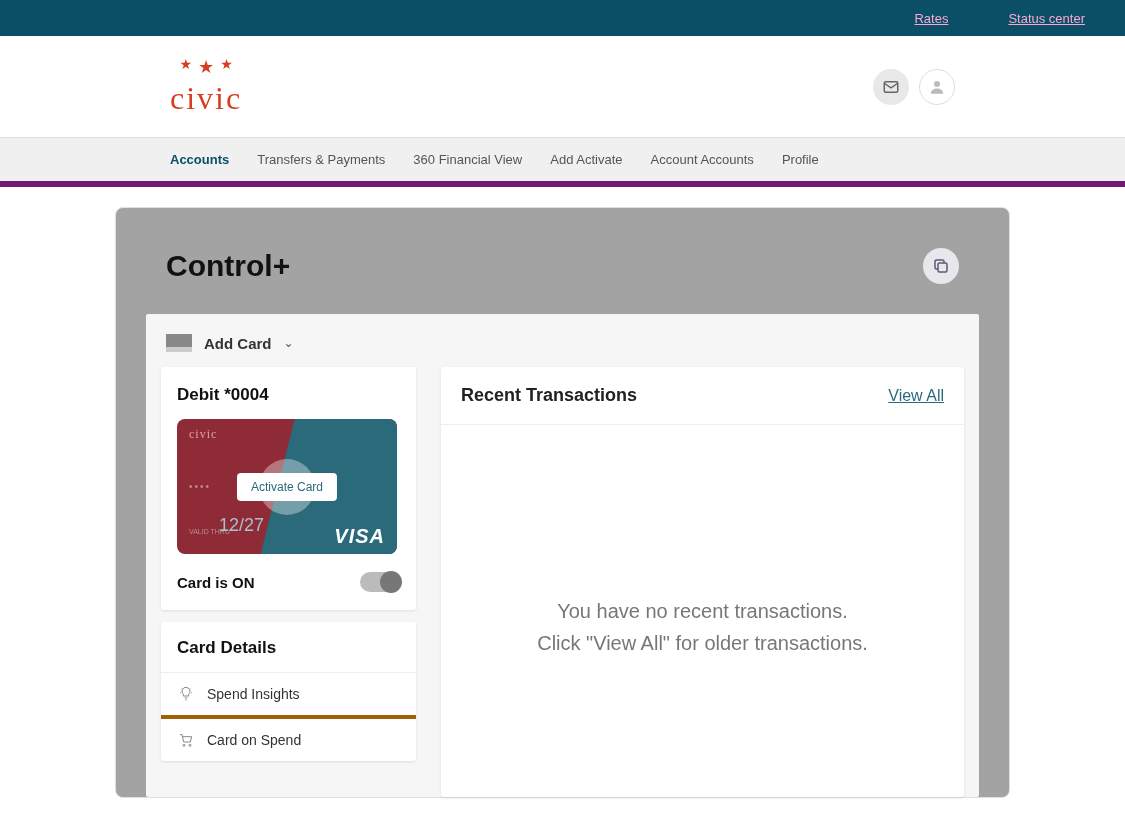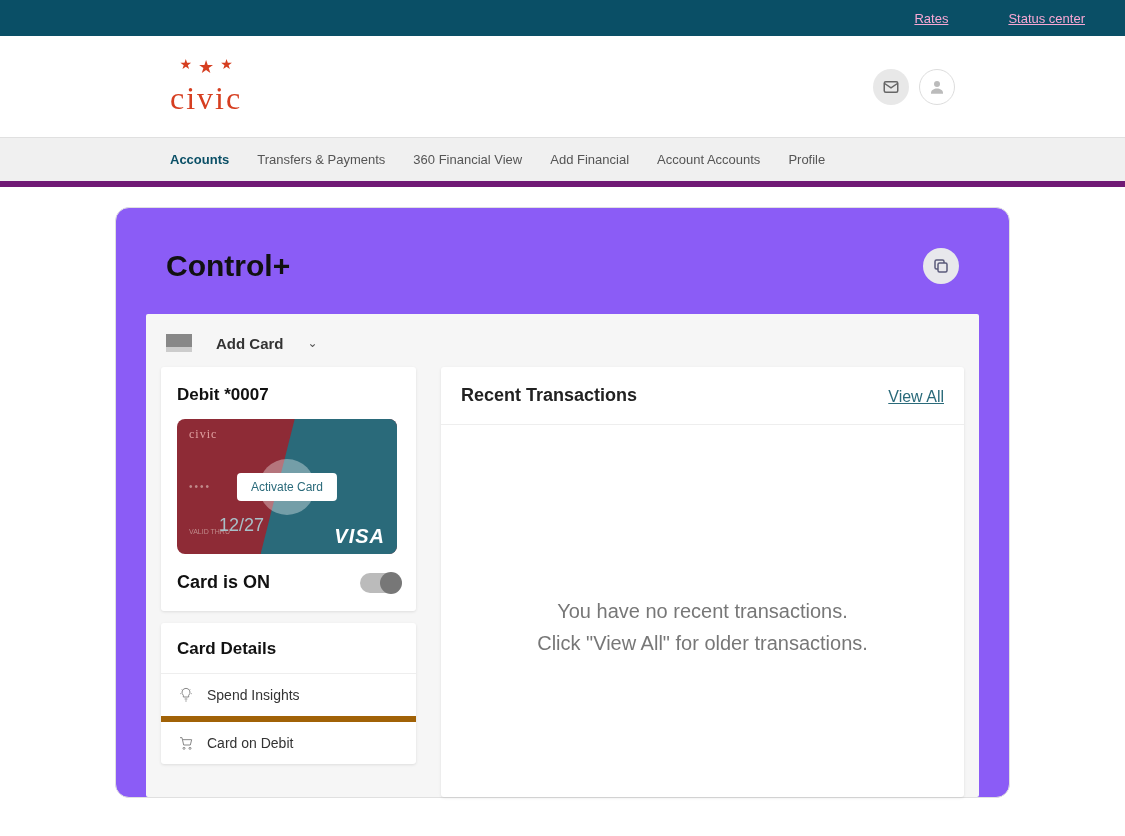--- a/index.html
+++ b/index.html
@@ -13,54 +13,54 @@
     .logo-star.big { font-size: 18px; }
     .logo-text { font-family: Georgia, serif; color: #d63e20; font-size: 32px; letter-spacing: 2px; font-weight: 400; }
     .header-icons { display: flex; gap: 10px; }
     .icon-circle { width: 36px; height: 36px; border-radius: 50%; background: #e8e8e8; display: flex; align-items: center; justify-content: center; color: #666; cursor: pointer; }
     .icon-circle.outlined { background: #fff; border: 1px solid #ddd; }
     .nav-bar { background: #f0f0f0; border-top: 1px solid #e0e0e0; border-bottom: 6px solid #701a75; padding: 0 170px; }
     .nav-list { display: flex; gap: 28px; list-style: none; }
     .nav-item { padding: 14px 0; font-size: 13px; color: #555; cursor: pointer; }
     .nav-item.active { color: #0a4f66; font-weight: 700; }
     .content-wrap { padding: 20px 115px; }
-    .content-card { background: #8b5cf6; border: 1px solid #e0e0e0; border-radius: 14px; padding: 40px 30px 0 30px; }
+    .content-card { background: #a3a3a3; border: 1px solid #e0e0e0; border-radius: 8px; padding: 40px 30px 0 30px; }
     .page-header { display: flex; justify-content: space-between; align-items: center; margin-bottom: 30px; padding: 0 20px; }
     .page-title { font-size: 30px; font-weight: 800; color: #111; }
     .page-icon { width: 36px; height: 36px; border-radius: 50%; background: #e8e8ec; display: flex; align-items: center; justify-content: center; color: #5a5a7a; cursor: pointer; }
     .inner-panel { background: #f6f6f6; border-radius: 2px; padding: 20px 15px 0 15px; }
-    .add-card-row { display: flex; align-items: center; gap: 24px; padding: 0 5px 15px 5px; cursor: pointer; }
+    .add-card-row { display: flex; align-items: center; gap: 12px; padding: 0 5px 15px 5px; cursor: pointer; }
     .card-chip { width: 26px; height: 18px; background: linear-gradient(to bottom, #888 0%, #888 70%, #ccc 70%, #ccc 100%); }
     .add-card-label { font-size: 15px; font-weight: 600; color: #333; }
     .columns { display: flex; gap: 25px; align-items: flex-start; }
     .left-col { width: 255px; flex-shrink: 0; }
     .right-col { flex: 1; }
     .card-box { background: #fff; border-radius: 3px; padding: 18px 16px; box-shadow: 0 1px 3px rgba(0,0,0,0.1); margin-bottom: 12px; }
     .card-title { font-size: 17px; font-weight: 700; color: #111; margin-bottom: 14px; }
     .debit-card { width: 220px; height: 135px; border-radius: 8px; position: relative; overflow: hidden; margin-bottom: 18px; }
     .debit-bg-left { position: absolute; inset: 0; background: #8e2b36; }
     .debit-bg-right { position: absolute; top: 0; right: 0; bottom: 0; width: 62%; background: #2a6a7a; clip-path: polygon(25% 0, 100% 0, 100% 100%, 0 100%); }
     .debit-logo { position: absolute; top: 8px; left: 12px; color: #e0a0a0; font-size: 12px; font-family: Georgia, serif; letter-spacing: 1px; }
     .debit-dots { position: absolute; top: 62px; left: 12px; color: #c08a8a; font-size: 10px; letter-spacing: 2px; }
     .valid-thru { position: absolute; bottom: 18px; left: 12px; color: #c08a8a; font-size: 7px; line-height: 1.1; }
     .valid-date { position: absolute; bottom: 18px; left: 42px; color: #a8c0c8; font-size: 18px; }
     .visa-label { position: absolute; bottom: 6px; right: 12px; color: #fff; font-size: 20px; font-weight: 800; font-style: italic; letter-spacing: 1px; }
     .activate-pill { position: absolute; top: 50%; left: 50%; transform: translate(-50%, -50%); background: #fff; color: #2a6a7a; font-size: 12px; font-weight: 500; padding: 7px 14px; border-radius: 4px; cursor: pointer; z-index: 2; }
     .activate-halo { position: absolute; top: 50%; left: 50%; transform: translate(-50%, -50%); width: 56px; height: 56px; border-radius: 50%; background: rgba(255,255,255,0.35); z-index: 1; }
     .status-row { display: flex; justify-content: space-between; align-items: center; }
-    .status-text { font-size: 18px; font-weight: 700; color: #111; }
+    .status-text { font-size: 15px; font-weight: 700; color: #111; }
     .toggle { width: 40px; height: 20px; background: #bbb; border-radius: 10px; position: relative; cursor: pointer; }
     .toggle-knob { position: absolute; right: -2px; top: -1px; width: 22px; height: 22px; background: #777; border-radius: 50%; }
     .list-box { background: #fff; border-radius: 3px; box-shadow: 0 1px 3px rgba(0,0,0,0.1); }
     .list-header { padding: 16px 16px 14px; font-size: 17px; font-weight: 700; color: #111; border-bottom: 1px solid #eee; }
-    .list-item { padding: 13px 16px; display: flex; align-items: center; gap: 12px; font-size: 14px; color: #333; border-bottom: 6px solid #a16207; cursor: pointer; }
+    .list-item { padding: 13px 16px; display: flex; align-items: center; gap: 12px; font-size: 14px; color: #333; border-bottom: 4px solid #a16207; cursor: pointer; }
     .list-item:last-child { border-bottom: none; }
     .list-icon { width: 18px; color: #888; display: flex; align-items: center; justify-content: center; }
     .trans-box { background: #fff; border-radius: 3px; box-shadow: 0 1px 3px rgba(0,0,0,0.1); min-height: 430px; }
-    .trans-header { display: flex; justify-content: space-between; align-items: flex-end; padding: 18px 20px; border-bottom: 1px solid #eee; }
+    .trans-header { display: flex; justify-content: space-between; align-items: center; padding: 18px 20px; border-bottom: 1px solid #eee; }
     .trans-title { font-size: 18px; font-weight: 700; color: #222; }
     .view-all { color: #2a6a7a; font-size: 16px; text-decoration: underline; cursor: pointer; }
     .empty-state { text-align: center; padding-top: 170px; color: #777; font-size: 20px; line-height: 1.6; }
   </style>
 </head>
 <body>
 
 <div class="top-bar">
   <a href="#">Rates</a>
   <a href="#">Status center</a>
@@ -89,21 +89,21 @@
         </svg>
     </div>
   </div>
 </div>
 
 <div class="nav-bar">
   <ul class="nav-list" id="nav-list">
       <li class="nav-item active">Accounts</li>
       <li class="nav-item">Transfers &amp; Payments</li>
       <li class="nav-item">360 Financial View</li>
-      <li class="nav-item">Add Financial</li>
+      <li class="nav-item">Add Activate</li>
       <li class="nav-item">Account Accounts</li>
       <li class="nav-item">Profile</li>
     </ul>
 </div>
 
 <div class="content-wrap">
   <div class="content-card">
     <div class="page-header">
       <h1 class="page-title">Control+</h1>
       <div class="page-icon">
@@ -117,21 +117,21 @@
     <div class="inner-panel">
       <div class="add-card-row">
         <div class="card-chip"></div>
         <span class="add-card-label">Add Card</span>
         <span style="font-size:12px;color:#555;">⌄</span>
       </div>
 
       <div class="columns">
         <div class="left-col">
           <div class="card-box">
-            <div class="card-title">Debit *0007</div>
+            <div class="card-title">Debit *0004</div>
             <div class="debit-card">
               <div class="debit-bg-left"></div>
               <div class="debit-bg-right"></div>
               <div class="debit-logo">civic</div>
               <div class="debit-dots">••••</div>
               <div class="valid-thru">VALID THRU</div>
               <div class="valid-date">12/27</div>
               <div class="visa-label">VISA</div>
               <div class="activate-halo"></div>
               <div class="activate-pill">Activate Card</div>
@@ -158,21 +158,21 @@
                   <span>Spend Insights</span>
                 </div>
                 <div class="list-item">
                   <span class="list-icon">
                     <svg width="16" height="16" viewBox="0 0 24 24" fill="none" stroke="currentColor" stroke-width="1.5">
                       <circle cx="9" cy="20" r="1.5"></circle>
                       <circle cx="18" cy="20" r="1.5"></circle>
                       <path d="M3 4h3l2.5 11h10l2-8H7"></path>
                     </svg>
                   </span>
-                  <span>Card on Debit</span>
+                  <span>Card on Spend</span>
                 </div>
               </div>
           </div>
         </div>
 
         <div class="right-col">
           <div class="trans-box">
             <div class="trans-header">
               <span class="trans-title">Recent Transactions</span>
               <span class="view-all">View All</span>

